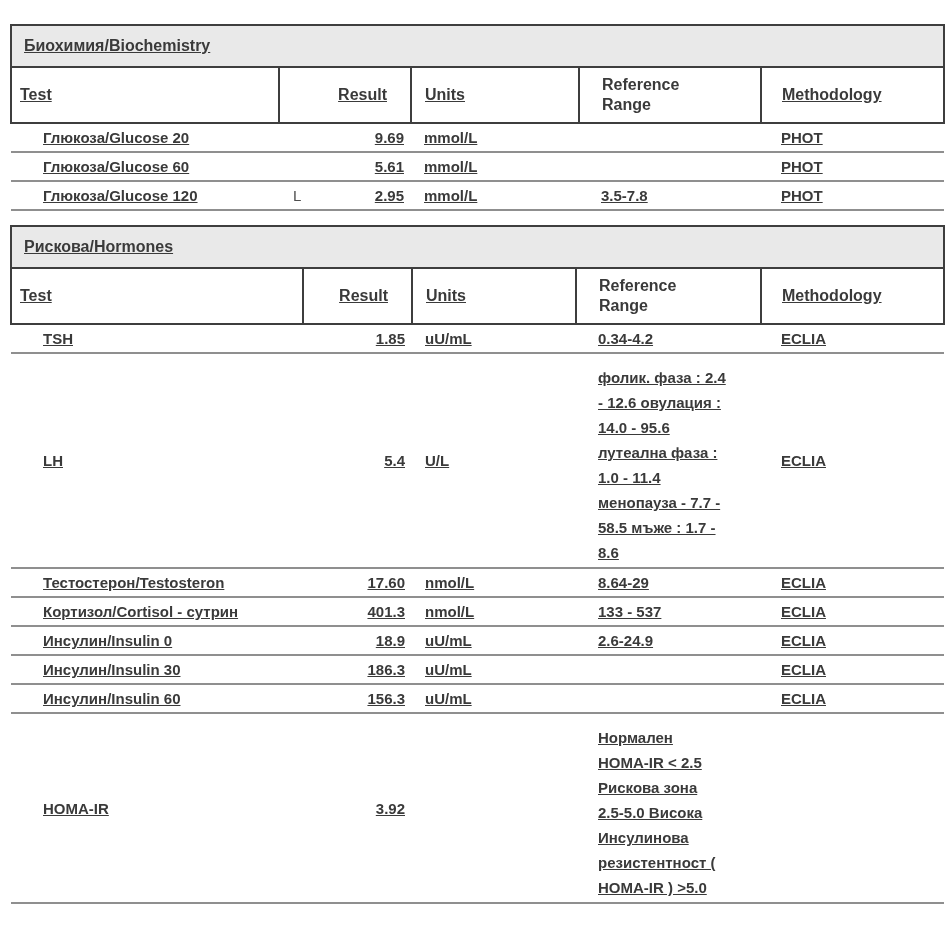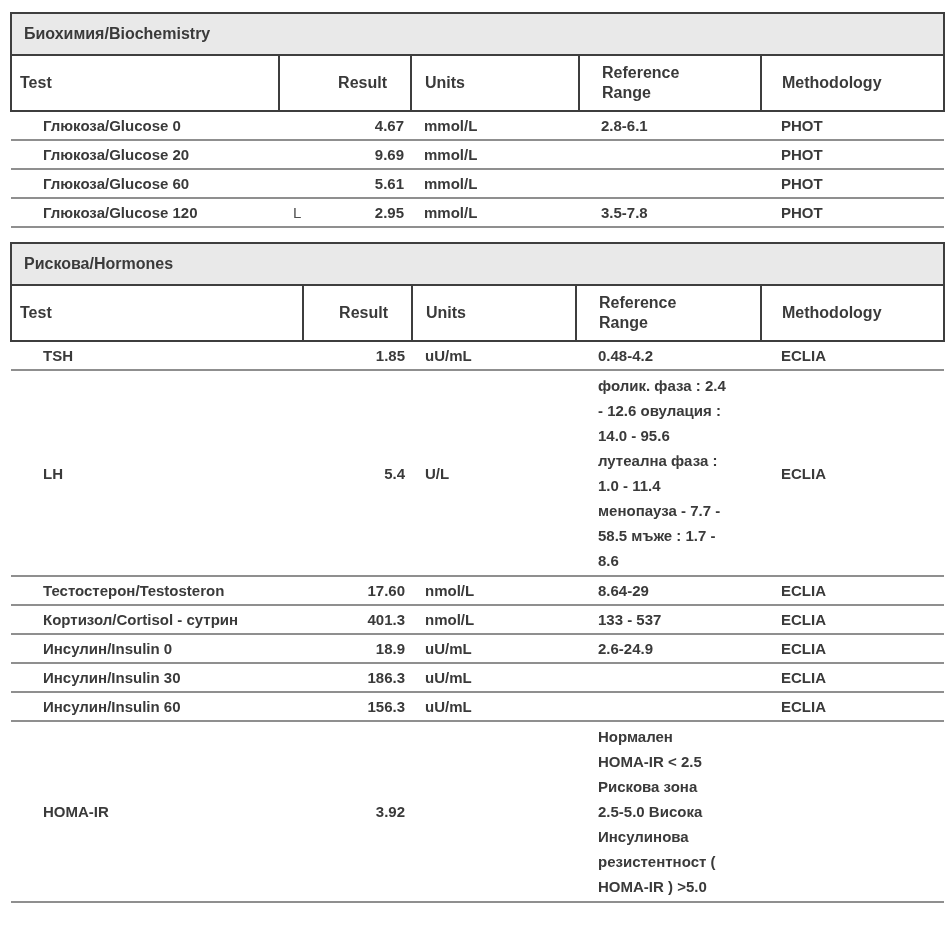--- a/index.html
+++ b/index.html
@@ -9,21 +9,22 @@
   }
   body {
     width: 946px;
     font-family: "Liberation Sans", sans-serif;
     font-weight: 700;
     color: #3a3a3a;
     -webkit-font-smoothing: antialiased;
   }
   .page {
     width: 933px;
-    margin: 12px 3px 0 10px;
+    margin: 24px 3px 0 10px;
+    text-decoration: underline;
   }
   table.lab {
     border-collapse: collapse;
     table-layout: fixed;
     width: 933px;
   }
   table.lab.second {
     margin-top: 14px;
   }
   
@@ -64,21 +65,21 @@
   }
   td.t   { padding-left: 32px; }
   td.r   { text-align: right; padding-right: 7px; }
   td.u   { padding-left: 13px; }
   td.ref { padding-left: 22px; padding-right: 8px; }
   td.m   { padding-left: 20px; }
   td.ref.multi {
     white-space: pre-line;
     line-height: 25px;
     vertical-align: top;
-    padding-top: 2px;
+    padding-top: 11px;
     padding-bottom: 2px;
   }
   .flag {
     float: left;
     margin-left: 14px;
     font-weight: 400;
     color: #4f4f4f;
   }
 </style>
 </head>
@@ -101,27 +102,20 @@
       <tr class="cols">
         <th class="c-test">Test</th>
         <th class="c-result">Result</th>
         <th class="c-units">Units</th>
         <th class="c-ref"><span class="refwrap">Reference Range</span></th>
         <th class="c-meth">Methodology</th>
       </tr>
     </thead>
     <tbody>
       <tr>
-        <td class="t">Глюкоза/Glucose 0</td>
-        <td class="r">4.67</td>
-        <td class="u">mmol/L</td>
-        <td class="ref">2.8-6.1</td>
-        <td class="m">PHOT</td>
-      </tr>
-      <tr>
         <td class="t">Глюкоза/Glucose 20</td>
         <td class="r">9.69</td>
         <td class="u">mmol/L</td>
         <td class="ref"></td>
         <td class="m">PHOT</td>
       </tr>
       <tr>
         <td class="t">Глюкоза/Glucose 60</td>
         <td class="r">5.61</td>
         <td class="u">mmol/L</td>
@@ -159,21 +153,21 @@
         <th class="c-units">Units</th>
         <th class="c-ref"><span class="refwrap">Reference Range</span></th>
         <th class="c-meth">Methodology</th>
       </tr>
     </thead>
     <tbody>
       <tr>
         <td class="t">TSH</td>
         <td class="r">1.85</td>
         <td class="u">uU/mL</td>
-        <td class="ref">0.48-4.2</td>
+        <td class="ref">0.34-4.2</td>
         <td class="m">ECLIA</td>
       </tr>
       <tr>
         <td class="t">LH</td>
         <td class="r">5.4</td>
         <td class="u">U/L</td>
         <td class="ref multi">фолик. фаза : 2.4
 - 12.6 овулация :
 14.0 - 95.6
 лутеална фаза :

